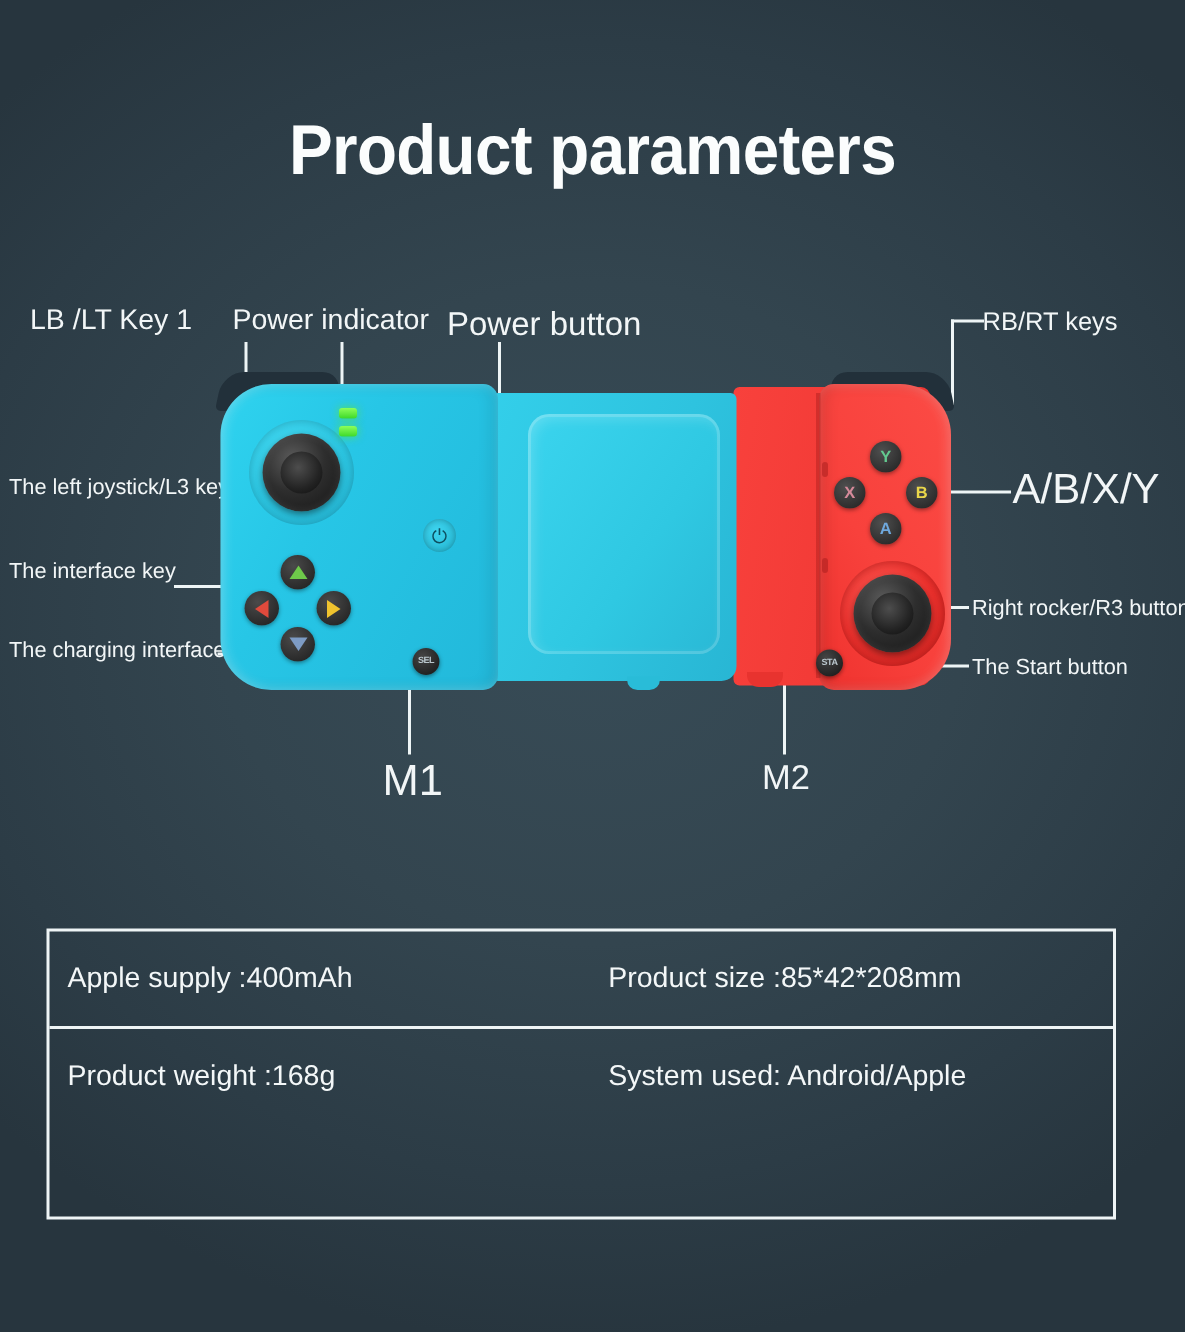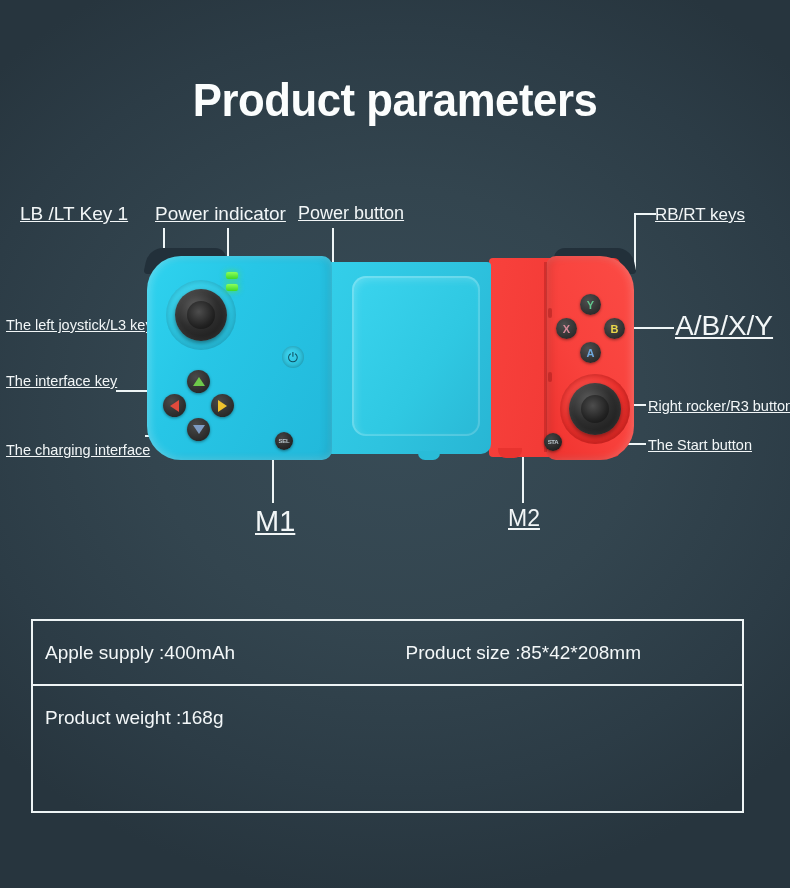--- a/index.html
+++ b/index.html
@@ -18,28 +18,28 @@
   
   .title{
     position:absolute;left:0;top:72px;width:790px;text-align:center;
     font-size:47px;font-weight:bold;color:#fbfdfd;
     letter-spacing:-0.5px;
     font-family:"Liberation Sans","DejaVu Sans",sans-serif;
     transform:scaleX(0.93);
   }
 
   
-  .lbl{position:absolute;color:#f2f6f7;white-space:nowrap;text-decoration:underline;}
+  .lbl{position:absolute;color:#f2f6f7;white-space:nowrap;}
   .lbl-lblt{left:20px;top:203px;font-size:19px;}
   .lbl-pind{left:155px;top:203px;font-size:19px;}
-  .lbl-pbtn{left:298px;top:203px;font-size:18px;}
+  .lbl-pbtn{left:298px;top:203px;font-size:22px;}
   .lbl-rbrt{left:655px;top:205px;font-size:17px;}
   .lbl-ljoy{left:6px;top:317px;font-size:14.5px;}
   .lbl-dir{left:6px;top:373px;font-size:14.5px;}
-  .lbl-chg{left:6px;top:426px;font-size:14.5px;margin-top:16px;}
+  .lbl-chg{left:6px;top:426px;font-size:14.5px;}
   .lbl-abxy{left:675px;top:310px;font-size:28px;text-align:center;}
   .lbl-rrock{left:648px;top:398px;font-size:14.5px;}
   .lbl-start{left:648px;top:437px;font-size:14.5px;}
   .lbl-m1{left:255px;top:505px;font-size:29px;}
   .lbl-m2{left:508px;top:505px;font-size:23px;}
 
   
   .ln{position:absolute;background:#eef5f6;}
   .v{width:2px;}
   .h{height:2px;}
@@ -301,16 +301,17 @@
     <div class="sbtn sta">STA</div>
   </div>
 
   <div id="spec">
     <div class="srow">
       <div class="scell">Apple supply :400mAh</div>
       <div class="scell right">Product size :85*42*208mm</div>
     </div>
     <div class="srow">
       <div class="scell">Product weight :168g</div>
+      <div class="scell right">System used: Android/Apple</div>
     </div>
   </div>
 
 </div>
 
 </body></html>

